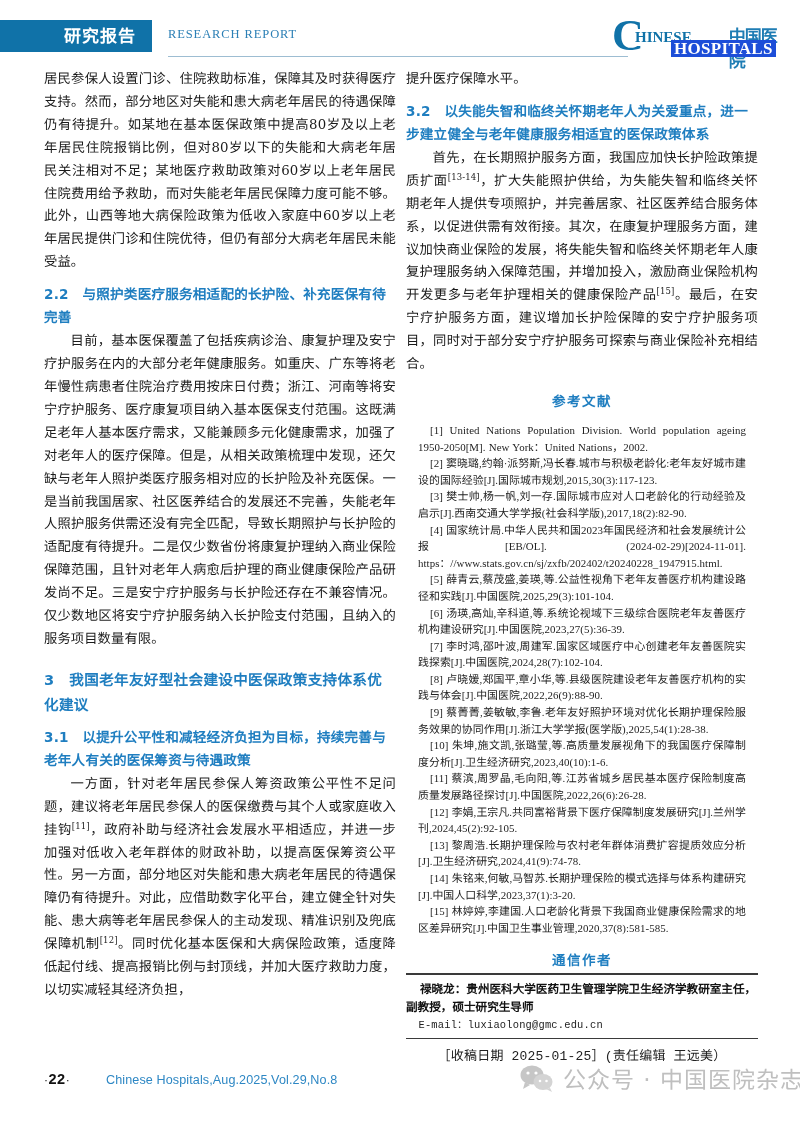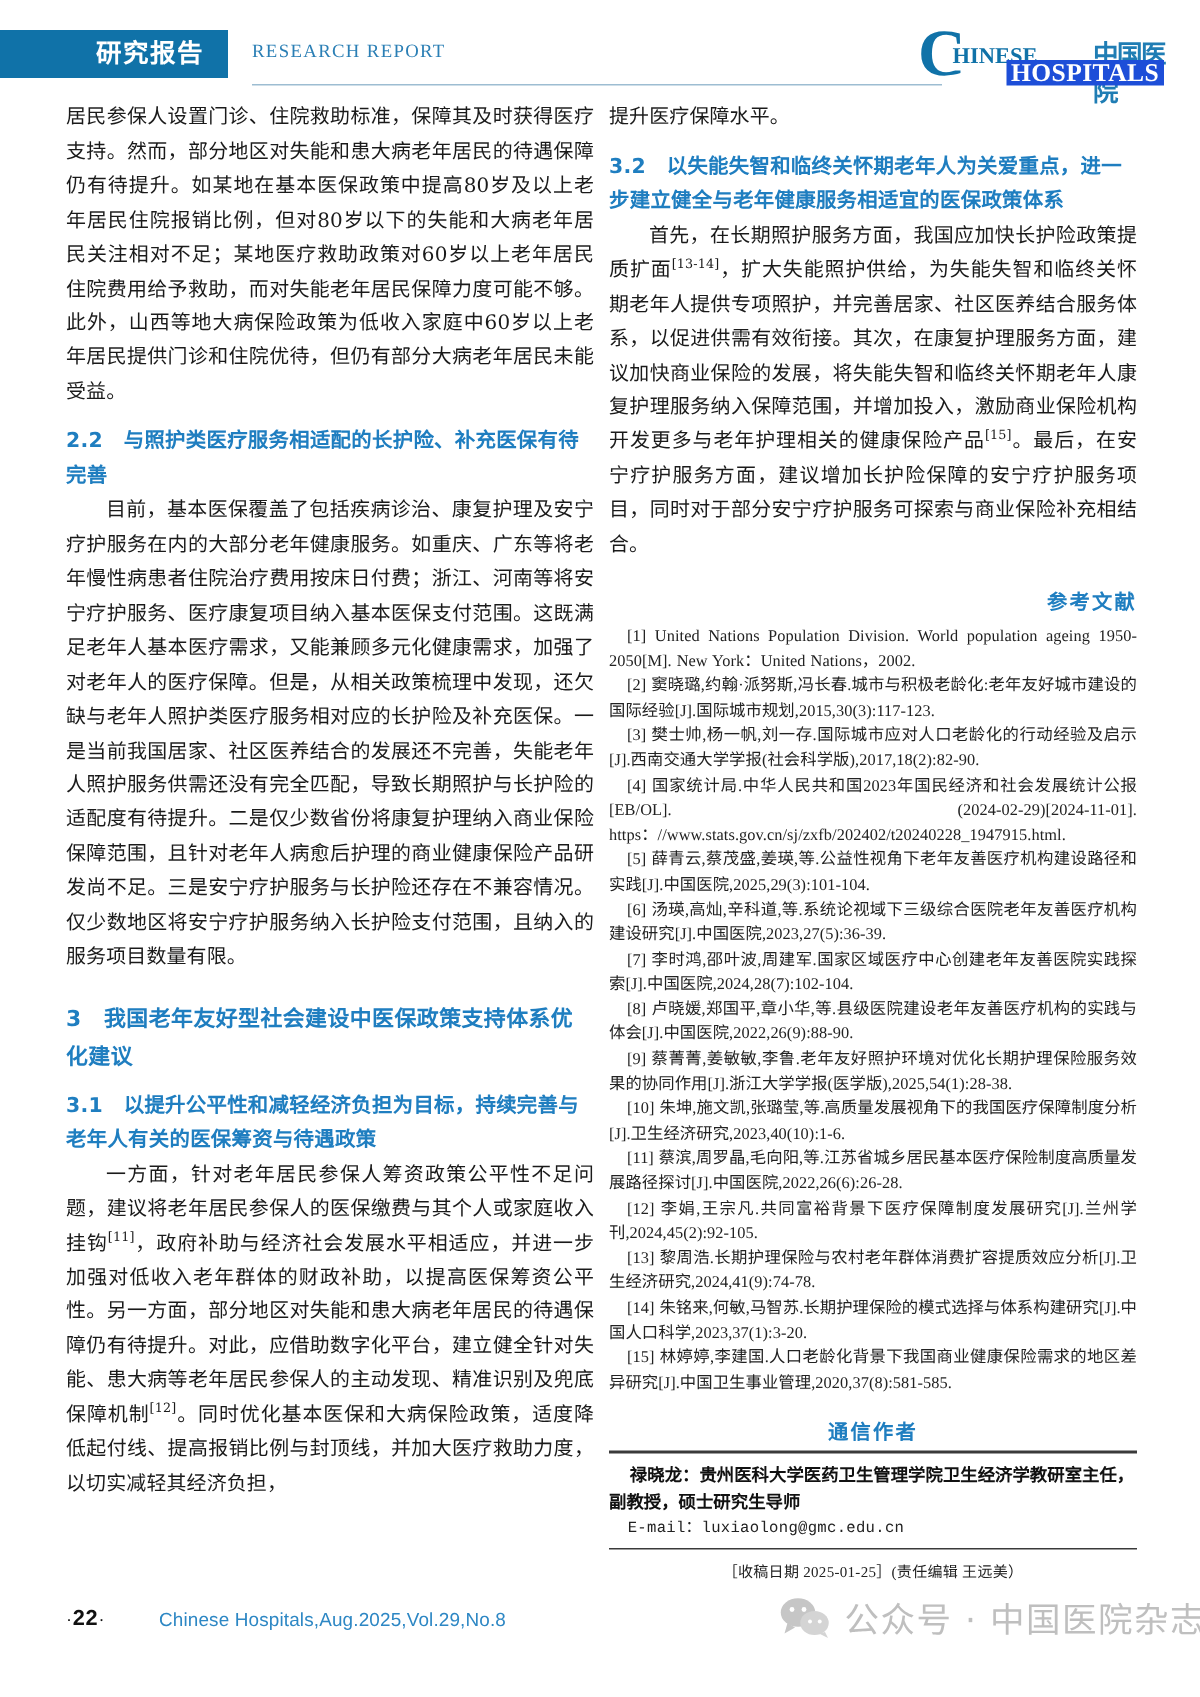--- a/index.html
+++ b/index.html
@@ -145,28 +145,28 @@
     font-size: 14.6px;
     line-height: 25px;
     color: #1f7ec0;
     letter-spacing: 0.3px;
   }
   sup { font-size: 8.5px; vertical-align: super; line-height: 0; }
 
   
   .ref-title {
     margin: 14px 0 6px 0;
-    text-align: right;
+    text-align: center;
     font-family: "DejaVu Sans", "Liberation Sans", sans-serif;
     font-weight: bold;
     font-size: 13.5px;
     color: #1f7ec0;
     letter-spacing: 1.5px;
   }
-  .ref-list { margin: 0; padding: 0; list-style: none; }
+  .ref-list { margin: 12px; padding: 0; list-style: none; }
   .ref-item {
     font-family: "Liberation Serif", "DejaVu Serif", serif;
     font-size: 10.9px;
     line-height: 16.6px;
     text-align: justify;
     text-indent: 1.1em;
     color: #222;
     margin: 0;
     letter-spacing: 0.05px;
     word-spacing: 0.5px;
@@ -199,22 +199,22 @@
     font-family: "Liberation Mono", "DejaVu Sans Mono", monospace;
     font-size: 10.4px;
     line-height: 17px;
     color: #222;
     text-indent: 1.2em;
     letter-spacing: 0.2px;
   }
   .date-line {
     margin-top: 6px;
     text-align: center;
-    font-family: Liberation Serif, serif;
-    font-size: 10px;
+    font-family: Liberation Mono, monospace;
+    font-size: 13px;
     color: #222;
     letter-spacing: 0.2px;
   }
 
   
   .footer {
     position: absolute;
     left: 0; bottom: 0;
     width: 704px; height: 78px;
   }

